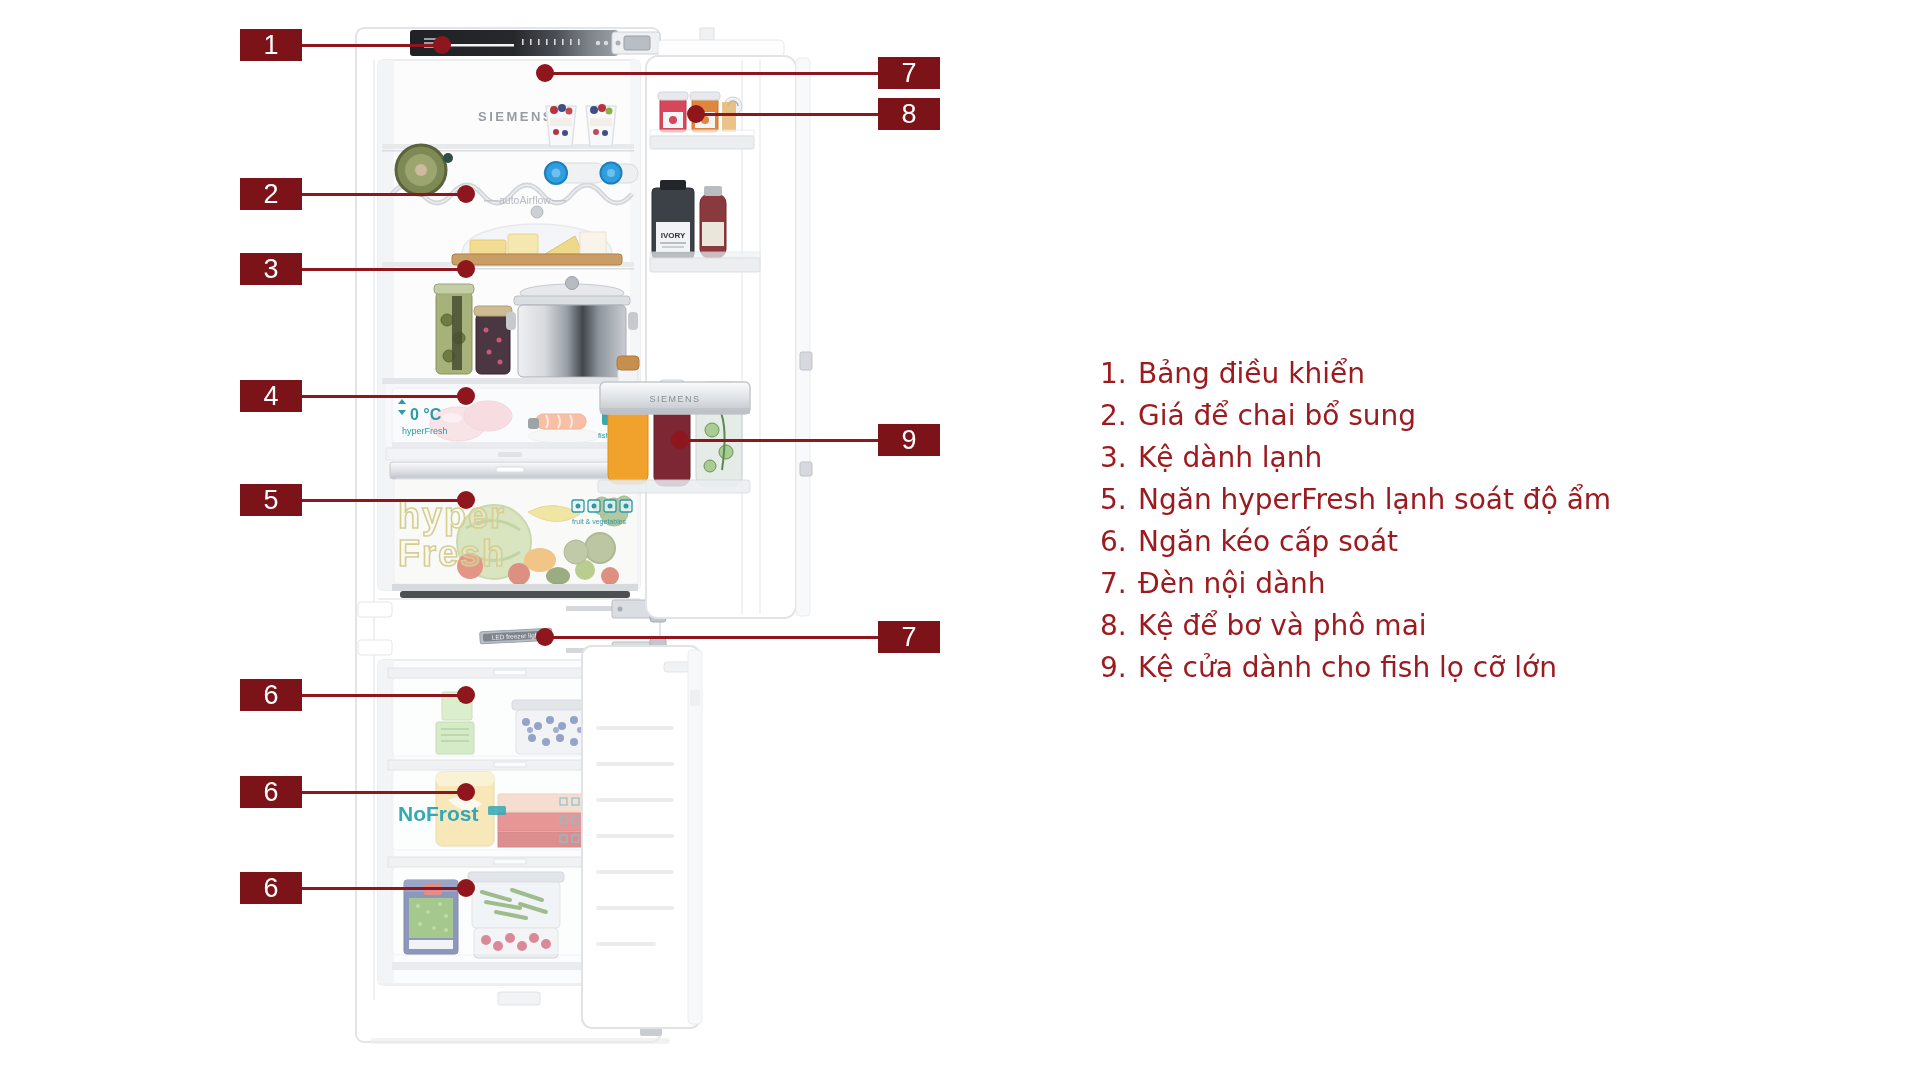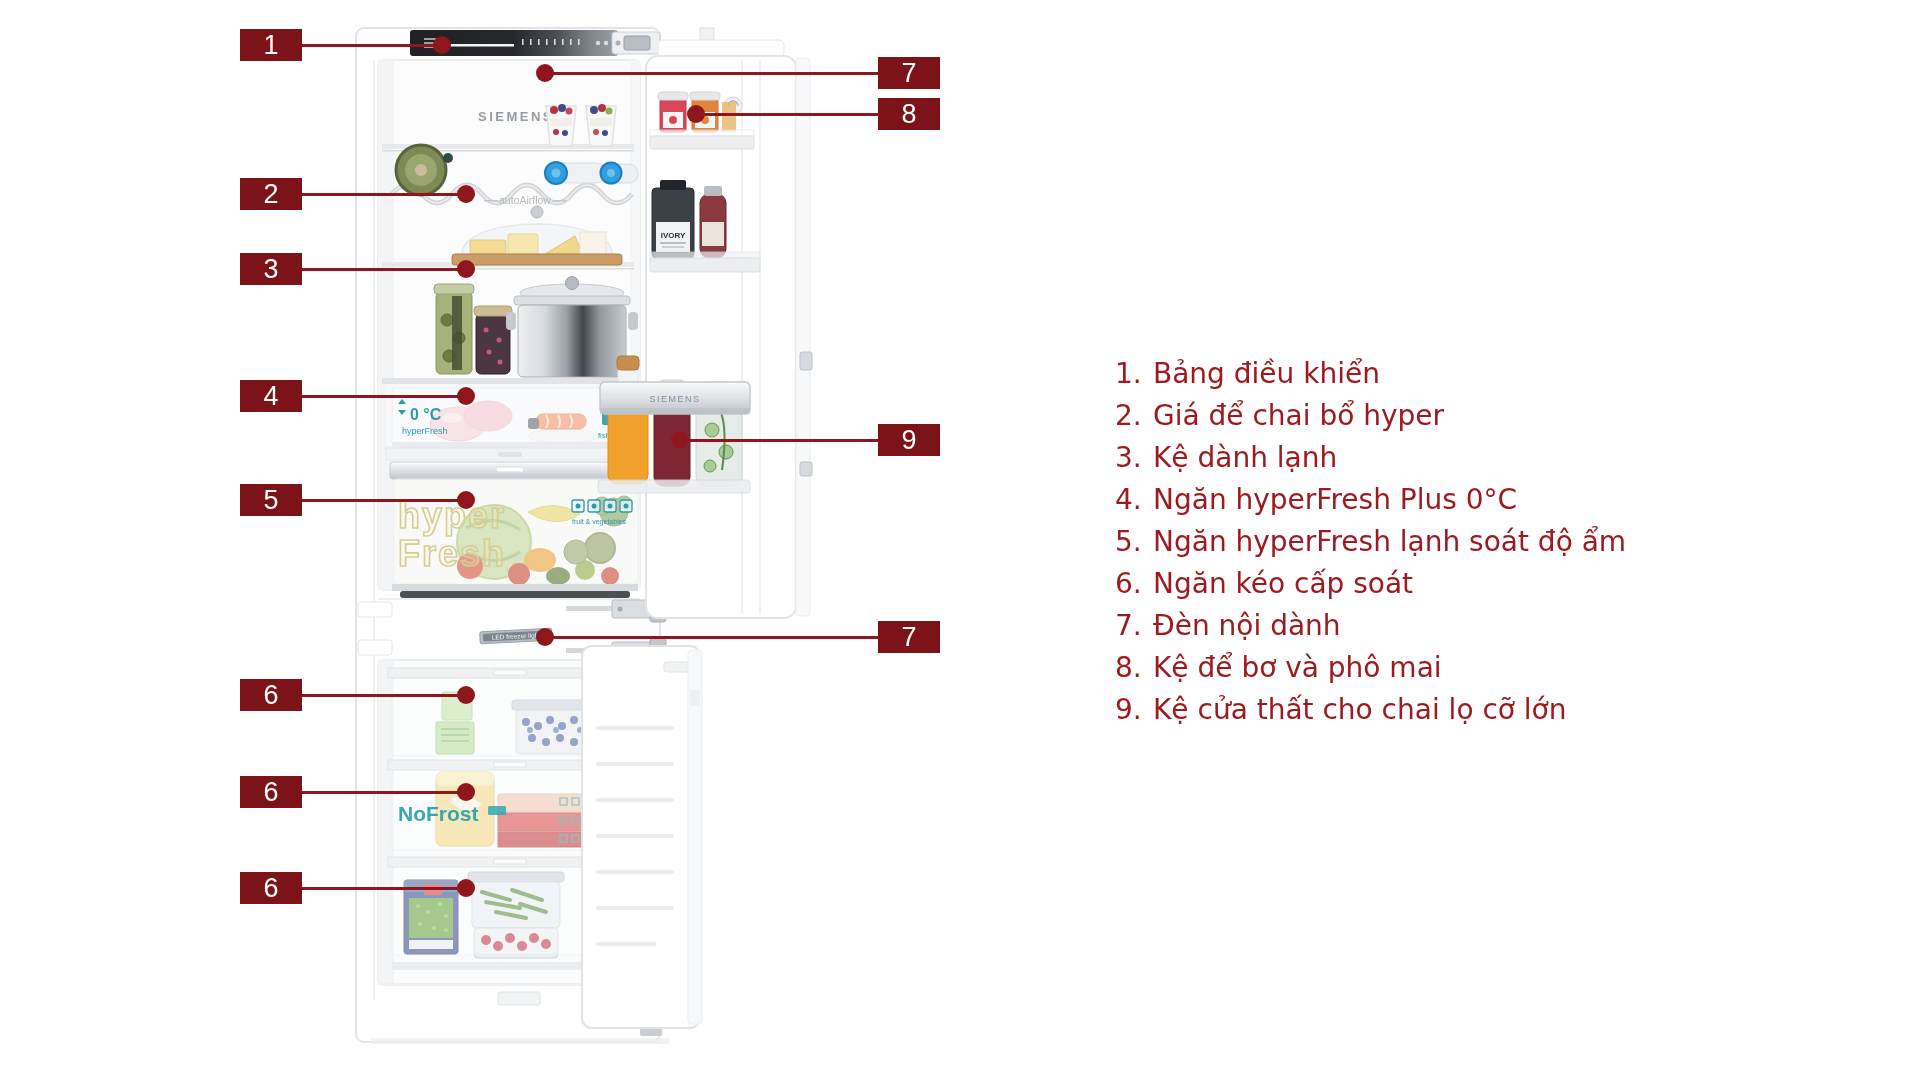--- a/index.html
+++ b/index.html
@@ -12,21 +12,21 @@
   .callout-line{position:absolute;height:3px;background:var(--line-color,#8e161c);}
   .callout-dot{position:absolute;width:18px;height:18px;border-radius:50%;background:var(--line-color,#8e161c);}
   .callout-box{position:absolute;width:62px;height:32px;background:var(--box-color,#7c1318);
                color:#fff;display:flex;align-items:center;justify-content:center;
                font-size:27px;font-weight:300;line-height:1;
                font-family:"Liberation Sans","DejaVu Sans",sans-serif;}
   
   #legend{position:absolute;left:1100px;top:353px;margin:0;padding:0;list-style:none;
           color:var(--legend-color,#9c1b20);font-size:28px;line-height:42px;
           font-family:"DejaVu Sans","Liberation Sans",sans-serif;}
-  #legend li{white-space:nowrap;margin-left:15px;}
+  #legend li{white-space:nowrap;}
   #legend .lnum{display:inline-block;min-width:38px;}
   
   text{font-family:"Liberation Sans","DejaVu Sans",sans-serif;}
   .t-teal{fill:#2e9aa8;}
   .t-outline{fill:rgba(250,248,215,0.18);stroke:#d5cd92;stroke-width:1.6px;
              font-weight:bold;letter-spacing:2px;}
 </style>
 </head>
 <body>
 
@@ -468,22 +468,21 @@
       <div class="callout-line" style="left: 300px; width: 166px; top: 790.5px;"></div>
       <div class="callout-dot" style="left: 457px; top: 783px;"></div>
       <div class="callout-box" style="left: 240px; top: 776px;">6</div>
       <div class="callout-line" style="left: 300px; width: 166px; top: 886.5px;"></div>
       <div class="callout-dot" style="left: 457px; top: 879px;"></div>
       <div class="callout-box" style="left: 240px; top: 872px;">6</div>
     </div>
 
   <ul id="legend">
       <li><span class="lnum">1.</span><span>Bảng điều khiển</span></li>
-      <li><span class="lnum">2.</span><span>Giá để chai bổ hyper</span></li>
+      <li><span class="lnum">2.</span><span>Giá để chai bổ sung</span></li>
       <li><span class="lnum">3.</span><span>Kệ dành lạnh</span></li>
-      <li><span class="lnum">4.</span><span>Ngăn hyperFresh Plus 0°C</span></li>
       <li><span class="lnum">5.</span><span>Ngăn hyperFresh lạnh soát độ ẩm</span></li>
       <li><span class="lnum">6.</span><span>Ngăn kéo cấp soát</span></li>
       <li><span class="lnum">7.</span><span>Đèn nội dành</span></li>
       <li><span class="lnum">8.</span><span>Kệ để bơ và phô mai</span></li>
-      <li><span class="lnum">9.</span><span>Kệ cửa thất cho chai lọ cỡ lớn</span></li>
+      <li><span class="lnum">9.</span><span>Kệ cửa dành cho fish lọ cỡ lớn</span></li>
     </ul>
 </div>
 
 </body></html>

